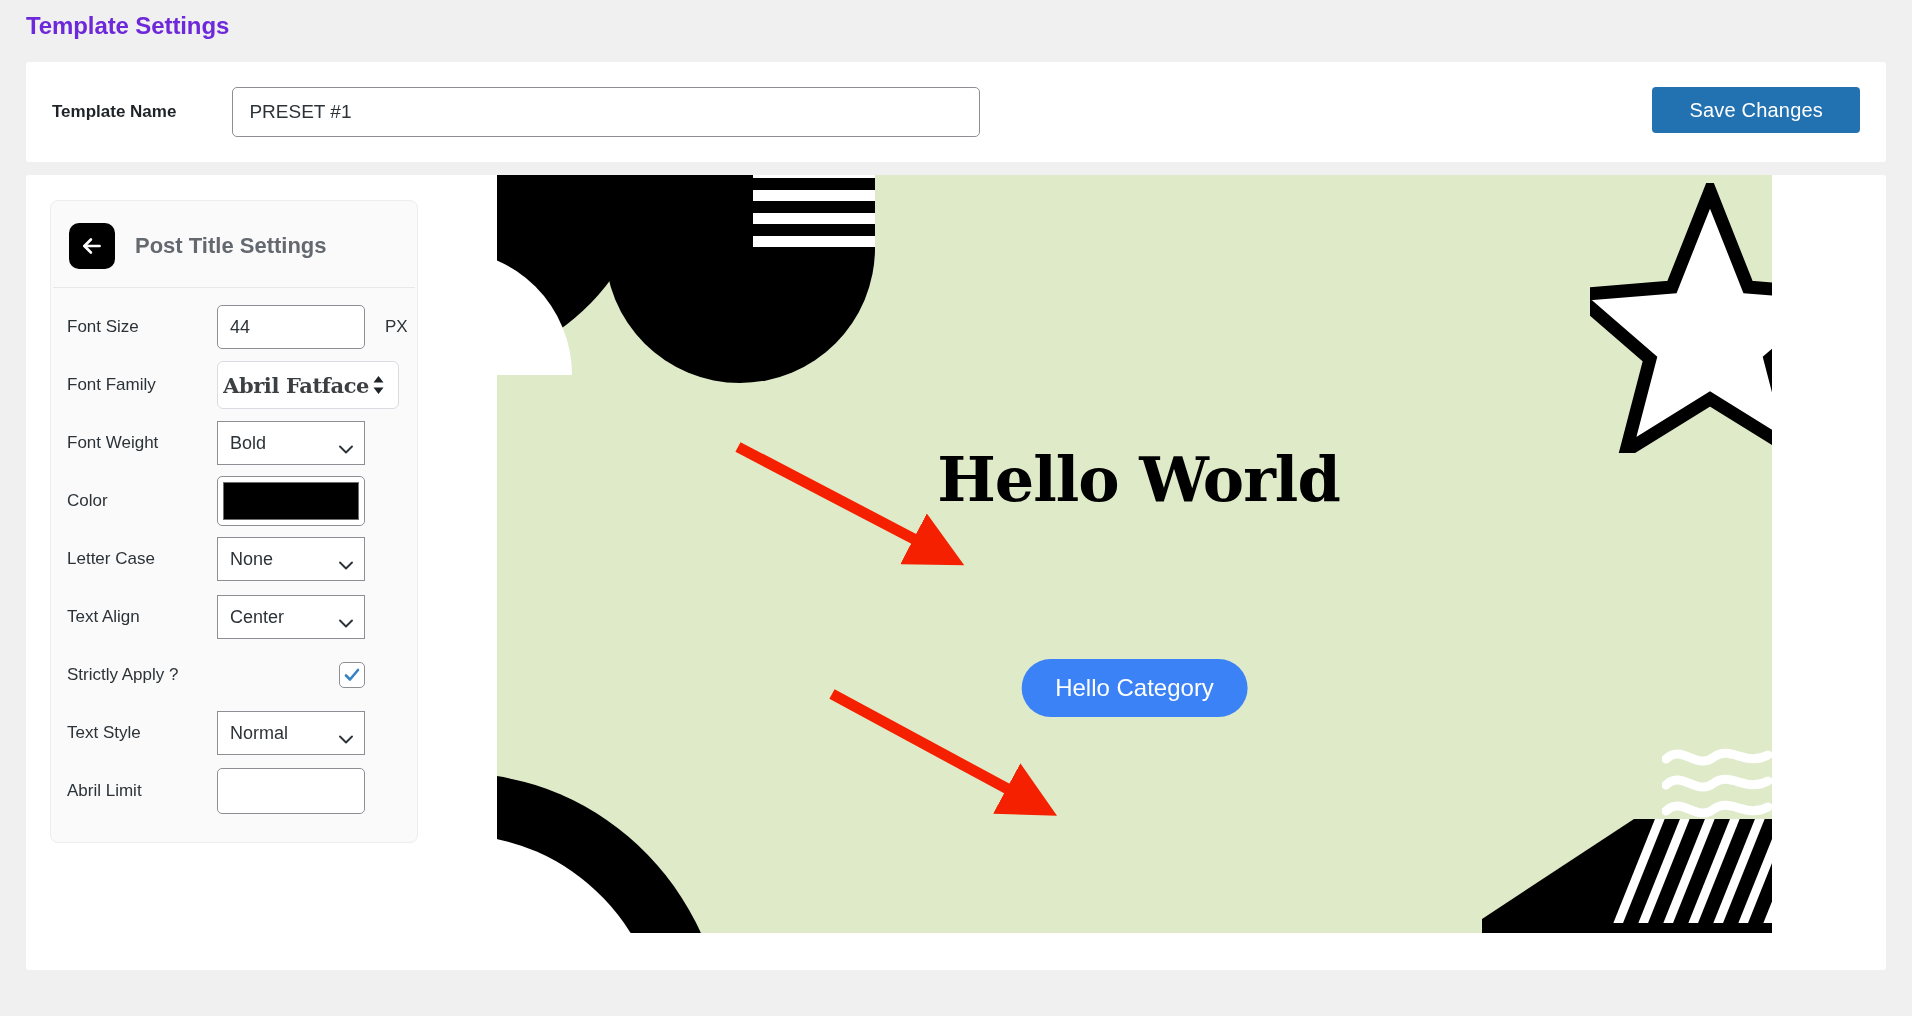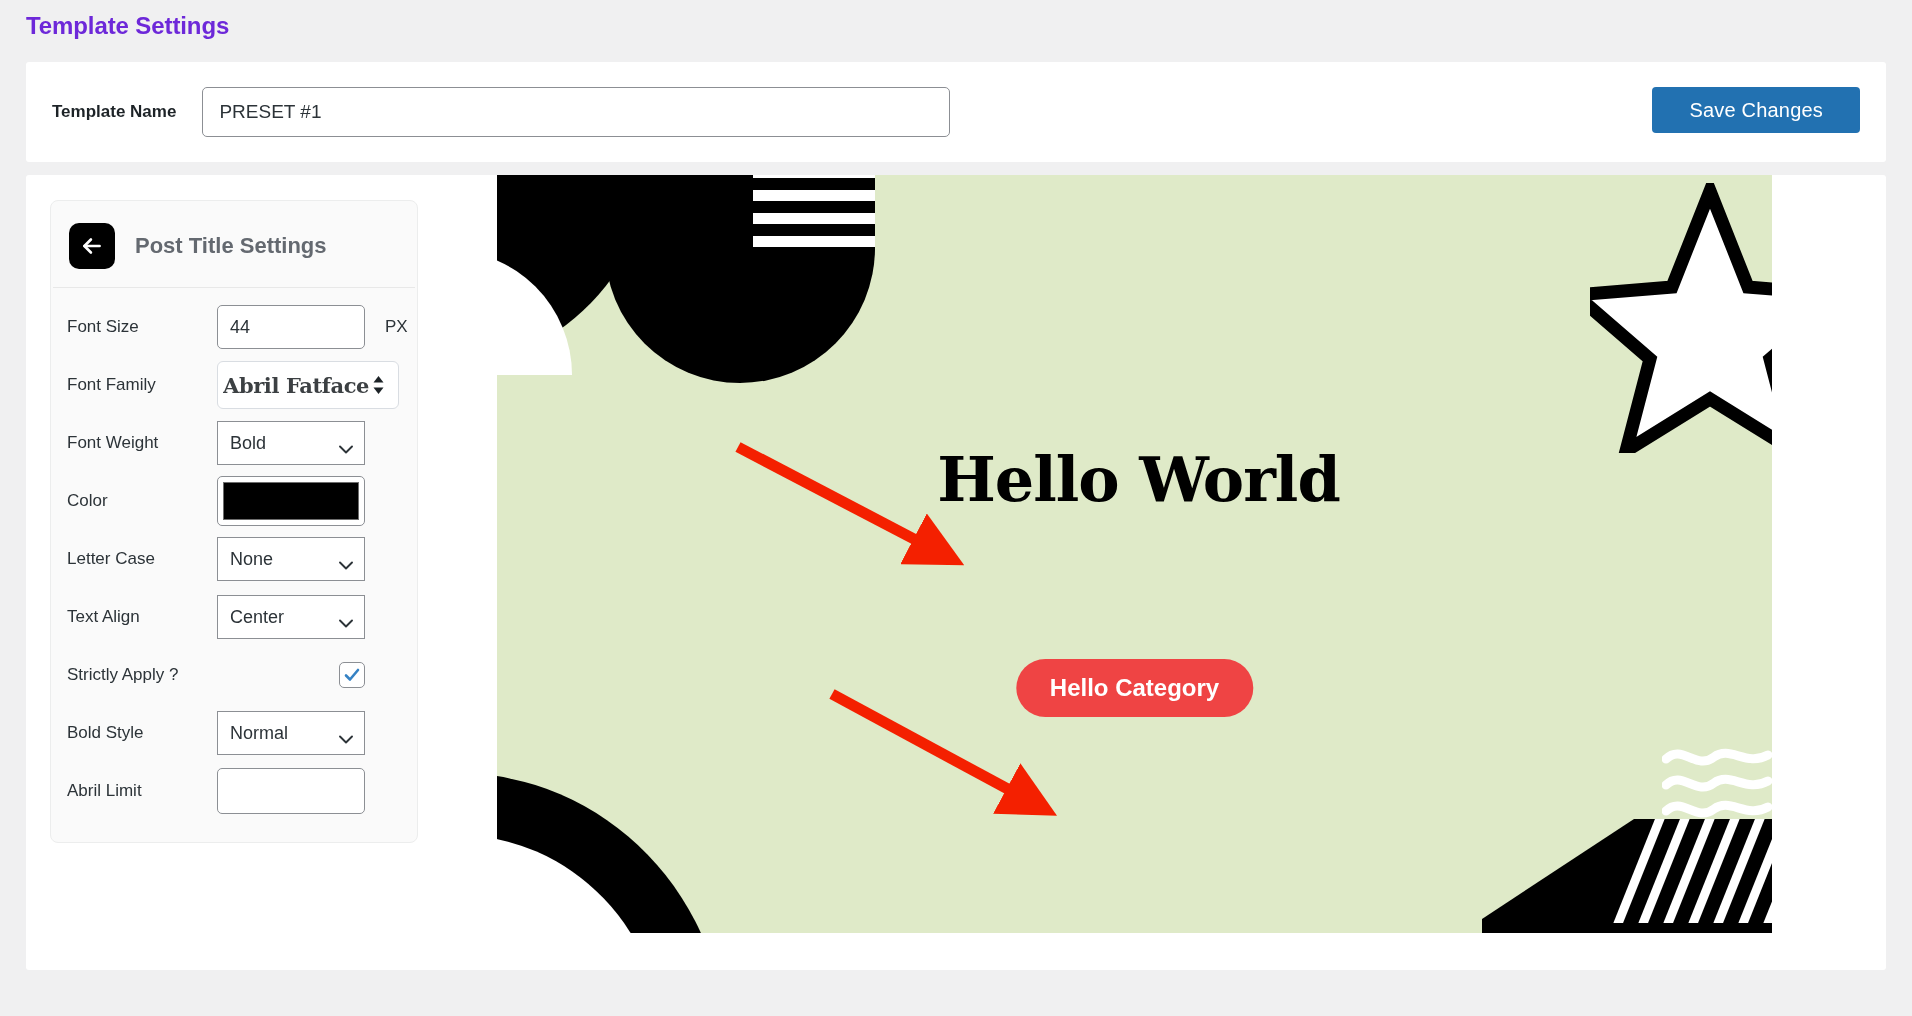--- a/index.html
+++ b/index.html
@@ -28,20 +28,21 @@
   .top-card {
     position: absolute;
     left: 26px;
     top: 62px;
     width: 1860px;
     height: 100px;
     background: #ffffff;
     border-radius: 3px;
     display: flex;
     align-items: center;
+    gap: 30px;
   }
   .tpl-label {
     margin-left: 26px;
     font-size: 17px;
     font-weight: bold;
     color: #1d2327;
     white-space: nowrap;
   }
   .tpl-input {
     margin-left: 26px;
@@ -305,27 +306,26 @@
     font-size: 62px;
     color: #000000;
     letter-spacing: -1px;
     margin-left: 8px;
   }
   .cat-pill {
     position: absolute;
     left: 50%;
     transform: translateX(-50%);
     top: 484px;
-    background: #ef4444;
+    background: #3b82f6;
     color: #ffffff;
     border-radius: 30px;
     padding: 15px 34px;
     font-size: 24px;
     white-space: nowrap;
-    font-weight: bold;
   }
 
   
   .arrows {
     position: absolute;
     left: 0; top: 0;
     width: 1912px;
     height: 1016px;
     pointer-events: none;
   }
@@ -434,21 +434,21 @@
       <div class="row cbrow">
         <div class="row-label">Strictly Apply ?</div>
         <div class="cb">
           <svg width="18" height="18" viewBox="0 0 18 18" fill="none" stroke="#3582c4" stroke-width="2.6" stroke-linecap="round" stroke-linejoin="round">
             <polyline points="3,9.5 7,13.5 15,4"></polyline>
           </svg>
         </div>
       </div>
 
       <div class="row">
-        <div class="row-label">Bold Style</div>
+        <div class="row-label">Text Style</div>
         <div class="ctl">
           <div class="sel">
             <span class="sel-val">Normal</span>
             <span class="chev">
               <svg width="14" height="9" viewBox="0 0 14 9" fill="none" stroke="#2c3338" stroke-width="1.9" stroke-linecap="round" stroke-linejoin="round">
                 <polyline points="1,1.5 7,7.5 13,1.5"></polyline>
               </svg>
             </span>
           </div>
         </div>

